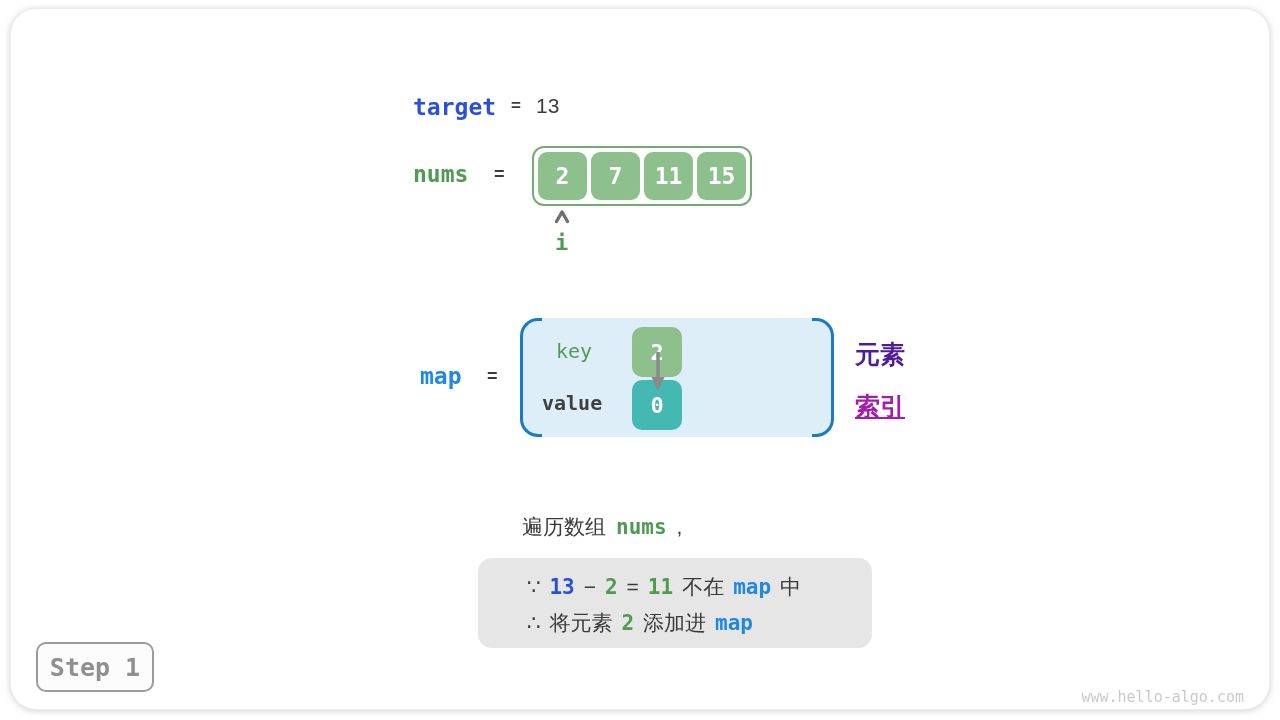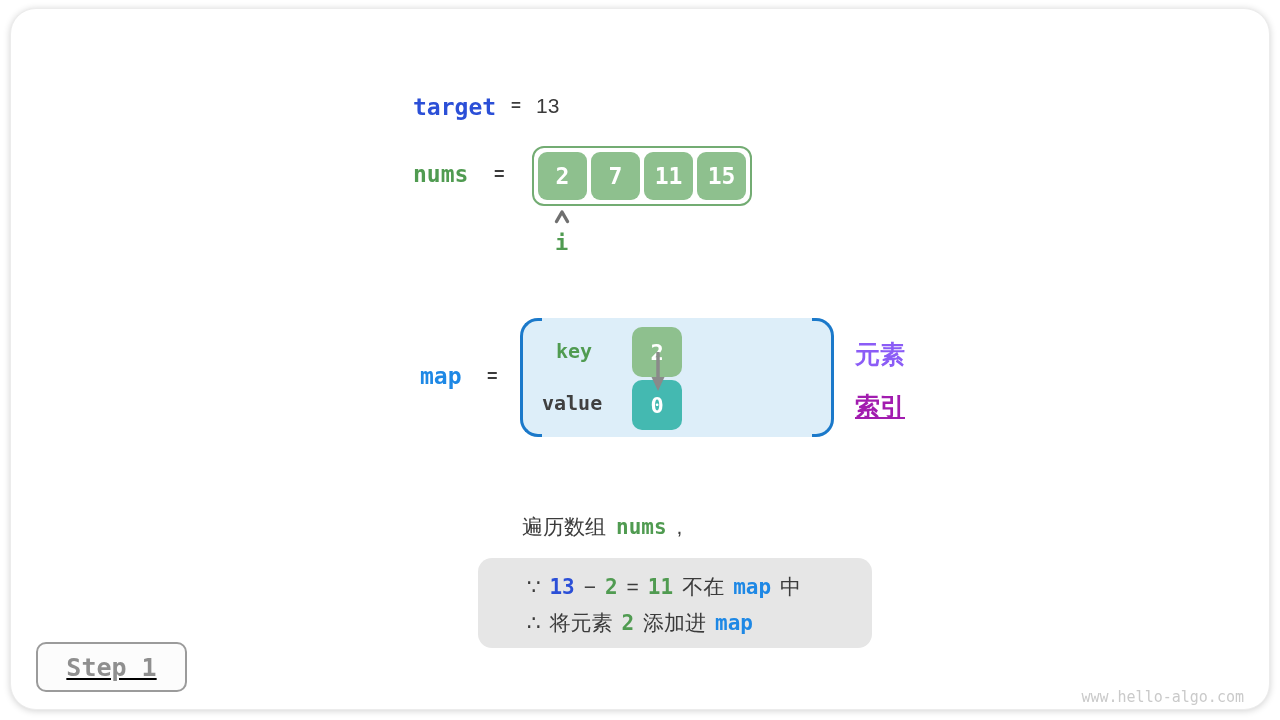--- a/index.html
+++ b/index.html
@@ -47,51 +47,51 @@
   .bracket-left {
     left: 0;
     border-left: 3px solid #1b79ca; border-top: 3px solid #1b79ca; border-bottom: 3px solid #1b79ca;
     border-radius: 18px 0 0 18px;
   }
   .bracket-right {
     right: 0;
     border-right: 3px solid #1b79ca; border-top: 3px solid #1b79ca; border-bottom: 3px solid #1b79ca;
     border-radius: 0 18px 18px 0;
   }
-  .key-label { position: absolute; left: 556px; top: 339px; font-size: 20px; font-weight: bold; color: #509b51; }
+  .key-label { position: absolute; left: 556px; top: 339px; font-size: 20px; font-weight: normal; color: #509b51; }
   .value-label { position: absolute; left: 542px; top: 391px; font-size: 20px; font-weight: bold; color: #404040; }
   .kv-cell {
     position: absolute; width: 50px; height: 50px; border-radius: 10px;
     color: #ffffff; font-size: 22px; font-weight: bold;
     display: flex; align-items: center; justify-content: center;
   }
   .key-cell { left: 632px; top: 327px; background: #8ec08e; }
   .value-cell { left: 632px; top: 380px; background: #44b9b1; }
   .kv-arrow { position: absolute; left: 649px; top: 351px; z-index: 3; }
-  .annot-element { position: absolute; left: 855px; top: 338px; font-size: 25px; font-weight: bold; color: #8b5cf6; }
+  .annot-element { position: absolute; left: 855px; top: 338px; font-size: 25px; font-weight: bold; color: #4c1d95; }
   .annot-index { position: absolute; left: 855px; top: 390px; font-size: 25px; font-weight: bold; color: #a21caf; text-decoration: underline; }
 
   
   .caption { position: absolute; left: 494px; top: 513px; display: flex; align-items: baseline; font-size: 21px; }
   .caption .code { font-size: 21px; font-weight: bold; color: #509b51; margin: 0 10px; }
   .note-box {
     position: absolute; left: 478px; top: 558px; width: 394px; height: 90px;
     background: #e6e6e6; border-radius: 14px; padding: 11px 0 0 21px;
   }
   .note-line { display: flex; align-items: baseline; font-size: 21px; line-height: 35px; }
   .note-line > span { margin-right: 9px; }
   .num-blue { font-weight: bold; color: #2b4fd7; font-size: 21px; }
   .num-green { font-weight: bold; color: #509b51; font-size: 21px; }
   .code-blue { font-weight: bold; color: #1e88e5; font-size: 21px; }
 
   
   .step-box {
-    position: absolute; left: 36px; top: 642px; width: 151px; height: 50px;
+    position: absolute; left: 36px; top: 642px; width: 118px; height: 50px;
     background: #fcfcfc; border: 2px solid #9b9b9b; border-radius: 10px;
-    display: flex; align-items: center; justify-content: center; text-decoration: underline;
+    display: flex; align-items: center; justify-content: center;
   }
   .step-text { font-size: 25px; font-weight: bold; color: #8f8f8f; }
   .watermark { position: absolute; right: 36px; top: 679px; font-size: 15px; color: #cacaca; margin-top: 9px; }
 </style>
 </head>
 <body>
 
 <div class="stage">
   <div class="card"></div>
 

